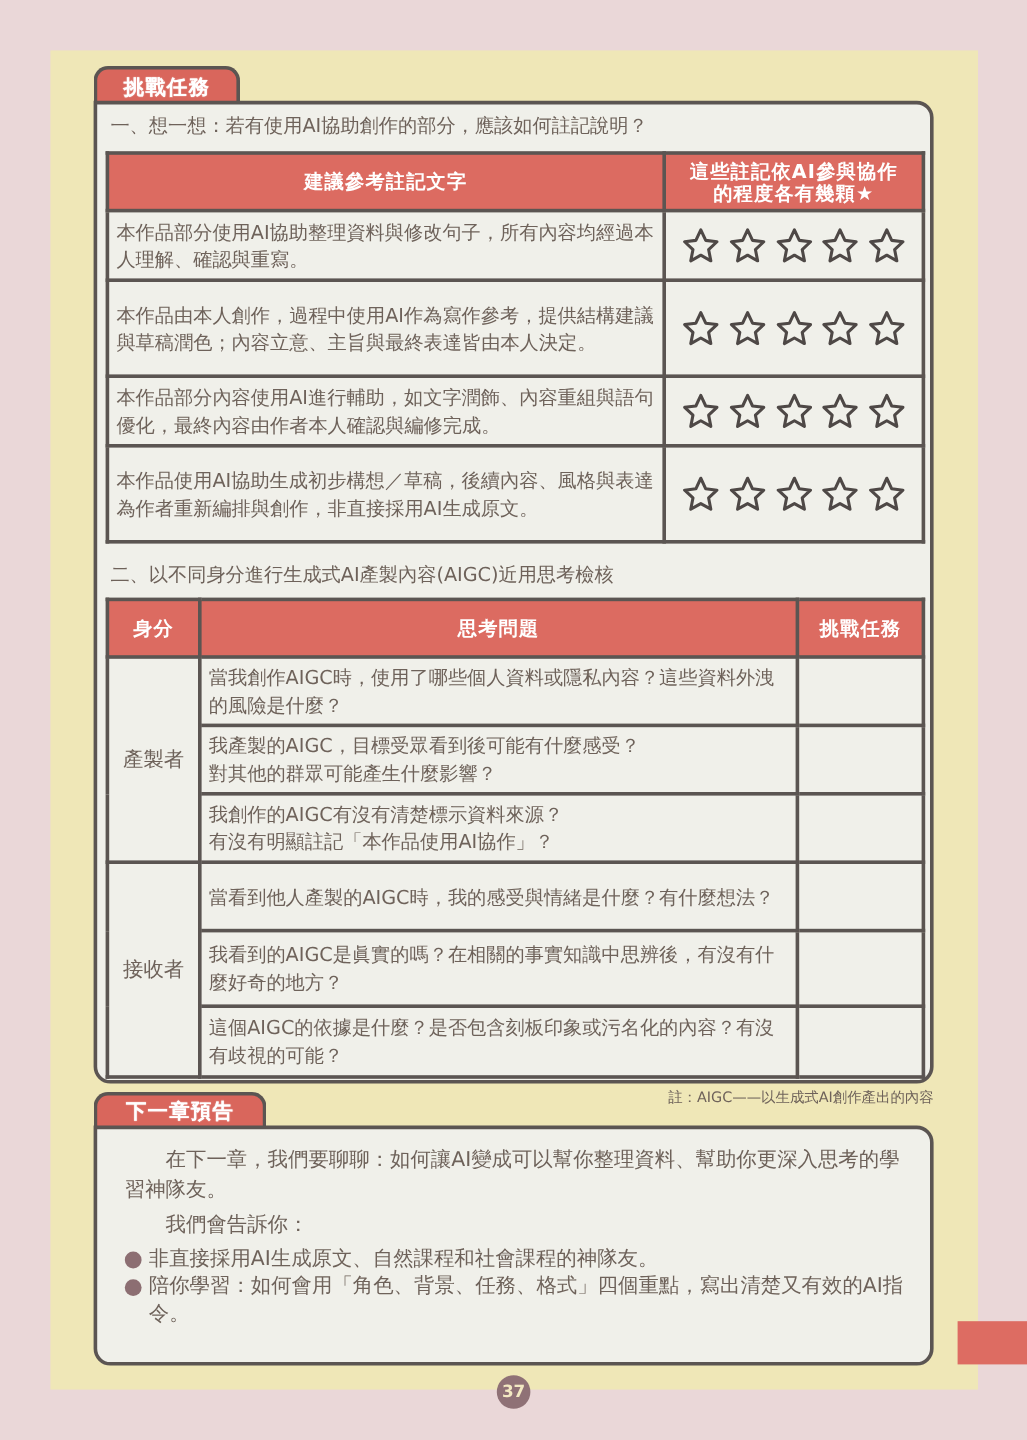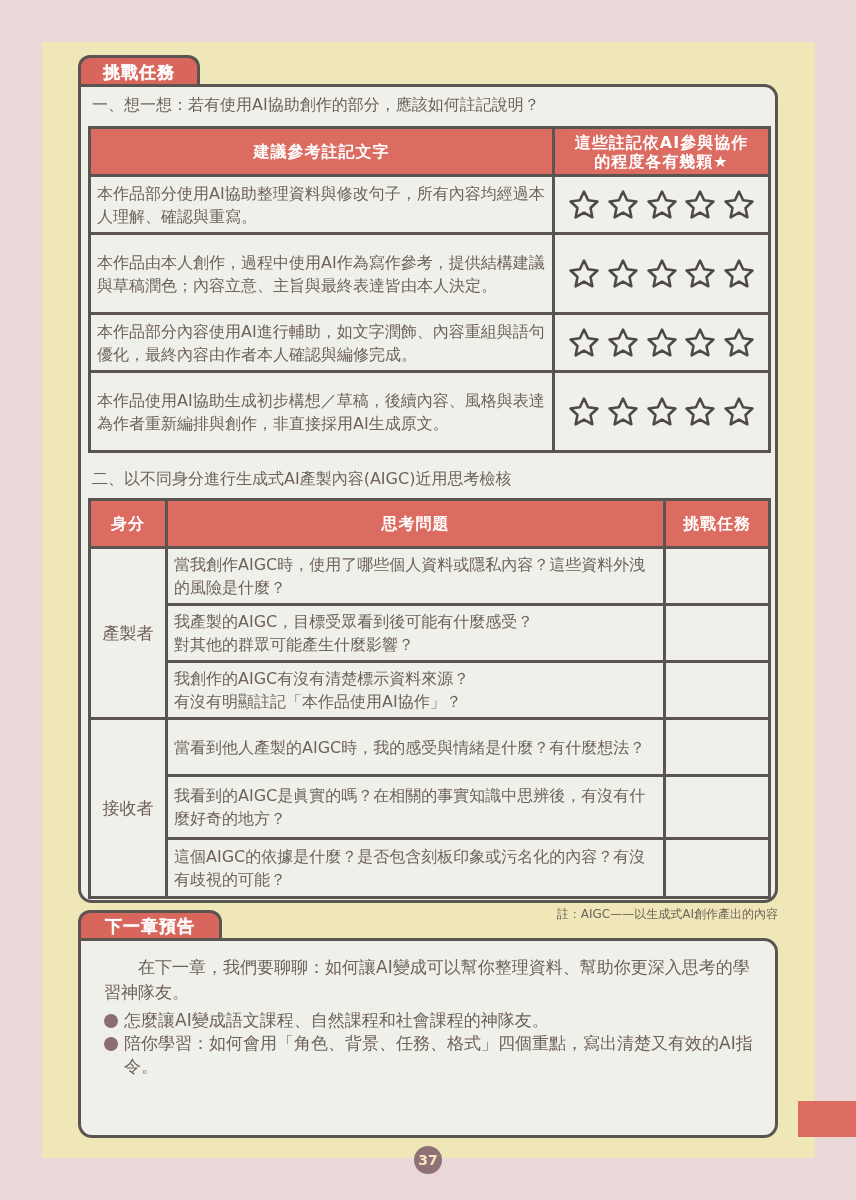--- a/index.html
+++ b/index.html
@@ -214,24 +214,25 @@
         <td></td>
       </tr>
     </tbody>
 </table>
 
 <div class="note">註：AIGC——以生成式AI創作產出的內容</div>
 
 <div class="tab" style="left:78px; top:910px; width:144px; height:30px;">下一章預告</div>
 <div class="box preview" style="left:78px; top:938px; width:700px; height:200px; padding:14px 14px 0 23px;">
   <p style="text-indent:2em;">在下一章，我們要聊聊：如何讓AI變成可以幫你整理資料、幫助你更深入思考的學習神隊友。</p>
+  <p style="text-indent:2em; margin-top:4px;">我們會告訴你：</p>
   <div id="bullets" style="margin-top:4px;">
       <div class="bullet">
         <span class="dot"></span>
-        <span>怎麼讓AI變成語文課程、自然課程和社會課程的神隊友。</span>
+        <span>非直接採用AI生成原文、自然課程和社會課程的神隊友。</span>
       </div>
       <div class="bullet">
         <span class="dot"></span>
         <span>陪你學習：如何會用「角色、背景、任務、格式」四個重點，寫出清楚又有效的AI指令。</span>
       </div>
     </div>
 </div>
 
 <div class="page-num">37</div>
 

